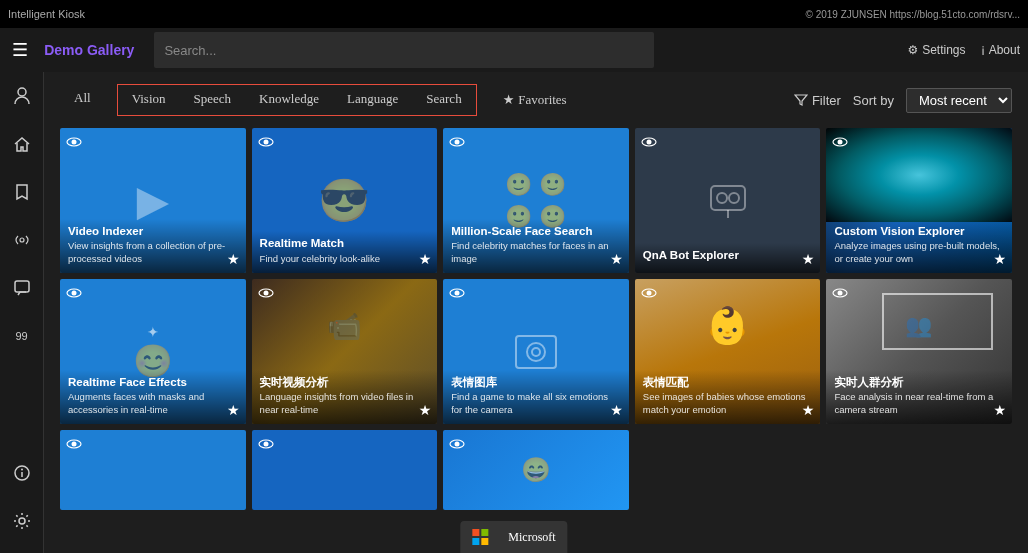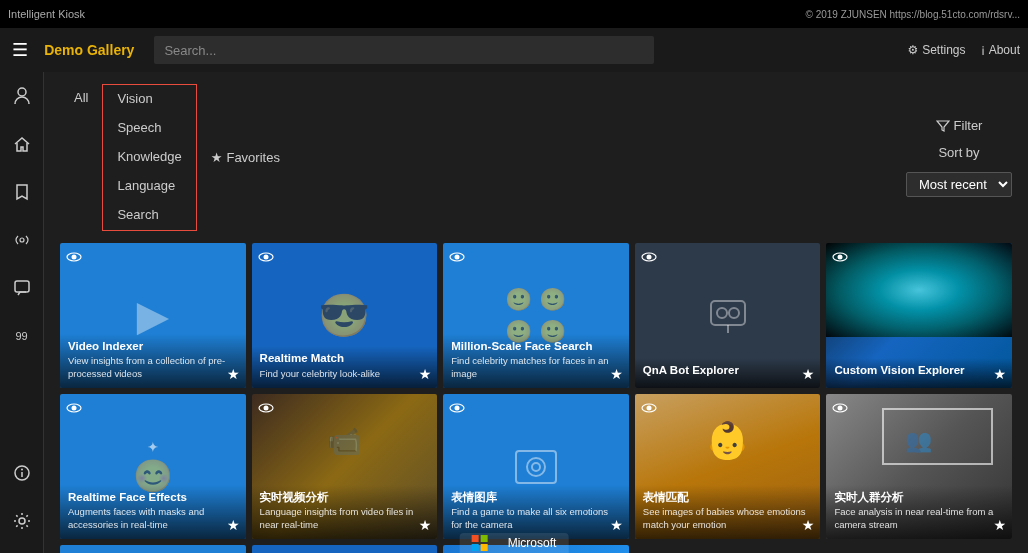--- a/index.html
+++ b/index.html
@@ -37,28 +37,28 @@
     }
     .hamburger {
       cursor: pointer;
       font-size: 18px;
       color: #fff;
       padding: 4px;
     }
     .app-title {
       font-size: 14px;
       font-weight: 600;
-      color: #eab308;
+      color: #8b5cf6;
       flex: 0 0 auto;
       margin-right: 8px;
     }
     .search-box {
       flex: 1;
       max-width: 500px;
-      height: 28px;
+      height: 36px;
       background: #2d2d2d;
       border: none;
       border-radius: 2px;
       color: #ccc;
       padding: 0 10px;
       font-size: 13px;
     }
     .search-box::placeholder { color: #888; }
     .nav-right {
       display: flex;
@@ -121,22 +121,23 @@
     }
 
     
     .filter-bar {
       display: flex;
       align-items: center;
       margin-bottom: 12px;
     }
     .tab-list {
       display: flex;
-      gap: 0;
+      gap: 12px;
       flex: 1;
+      font-family: Liberation Serif, serif;
     }
     .tab-item {
       padding: 6px 14px;
       font-size: 13px;
       color: #ccc;
       cursor: pointer;
       border-bottom: 2px solid transparent;
     }
     .tab-item.all { border: none; color: #ccc; }
     .tab-favorites {
@@ -146,21 +147,20 @@
       cursor: pointer;
       display: flex;
       align-items: center;
       gap: 4px;
     }
     .filter-right {
       display: flex;
       align-items: center;
       gap: 12px;
       margin-left: auto;
-      flex-direction: column;
     }
     .filter-btn {
       display: flex;
       align-items: center;
       gap: 4px;
       font-size: 13px;
       color: #ccc;
       cursor: pointer;
     }
     .sort-label { font-size: 13px; color: #ccc; }
@@ -229,43 +229,43 @@
 
     
     .ms-footer {
       position: absolute;
       bottom: 0;
       left: 50%;
       transform: translateX(-50%);
       display: flex;
       align-items: center;
       gap: 20px;
-      padding: 2px 12px;
+      padding: 8px 12px;
       background: rgba(255,255,255,0.1);
       border-radius: 4px 4px 0 0;
+      font-family: Liberation Serif, serif;
     }
     .ms-logo {
       display: grid;
       grid-template-columns: 1fr 1fr;
       gap: 2px;
       width: 16px;
       height: 16px;
     }
     .ms-sq { width: 7px; height: 7px; }
     .ms-red { background: #f25022; }
     .ms-green { background: #7fba00; }
     .ms-blue { background: #00a4ef; }
     .ms-yellow { background: #ffb900; }
     .ms-text { font-size: 12px; color: #fff; font-weight: 500; }
 
     
     .tab-group-border {
       border: 1.5px solid #e74c3c;
       display: flex;
-      flex-direction: column;
     }
   </style>
 </head>
 <body>
 
 <div class="title-bar">
   <span class="title-bar-left">Intelligent Kiosk</span>
   <span class="title-bar-right">© 2019 ZJUNSEN https://blog.51cto.com/rdsrv...</span>
 </div>
 
@@ -453,20 +453,21 @@
           <div style="width:100%;height:100%;background:radial-gradient(ellipse at center, #4dd0e1 0%, #0097a7 30%, #006064 60%, #000 100%);opacity:0.9;"></div>
         </div>
         <span class="card-icon-top">
           <svg width="16" height="10" viewBox="0 0 16 10" fill="none">
               <ellipse cx="8" cy="5" rx="7" ry="4" stroke="white" stroke-width="1.2"></ellipse>
               <circle cx="8" cy="5" r="2.5" fill="white"></circle>
             </svg>
         </span>
         <div class="card-overlay">
           <div class="card-title">Custom Vision Explorer</div>
+          <div class="card-desc">Analyze images using pre-built models, or create your own</div>
         </div>
         <span class="card-star">★</span>
       </div>
 
       <div class="card bg-blue">
         <div style="width:100%;height:100%;background:#1e7fd4;display:flex;align-items:center;justify-content:center;flex-direction:column;gap:2px;">
           <span style="font-size:14px;color:rgba(255,255,255,0.6);">✦</span>
           <span style="font-size:32px;color:rgba(255,255,255,0.45);">😊</span>
         </div>
         <span class="card-icon-top">

